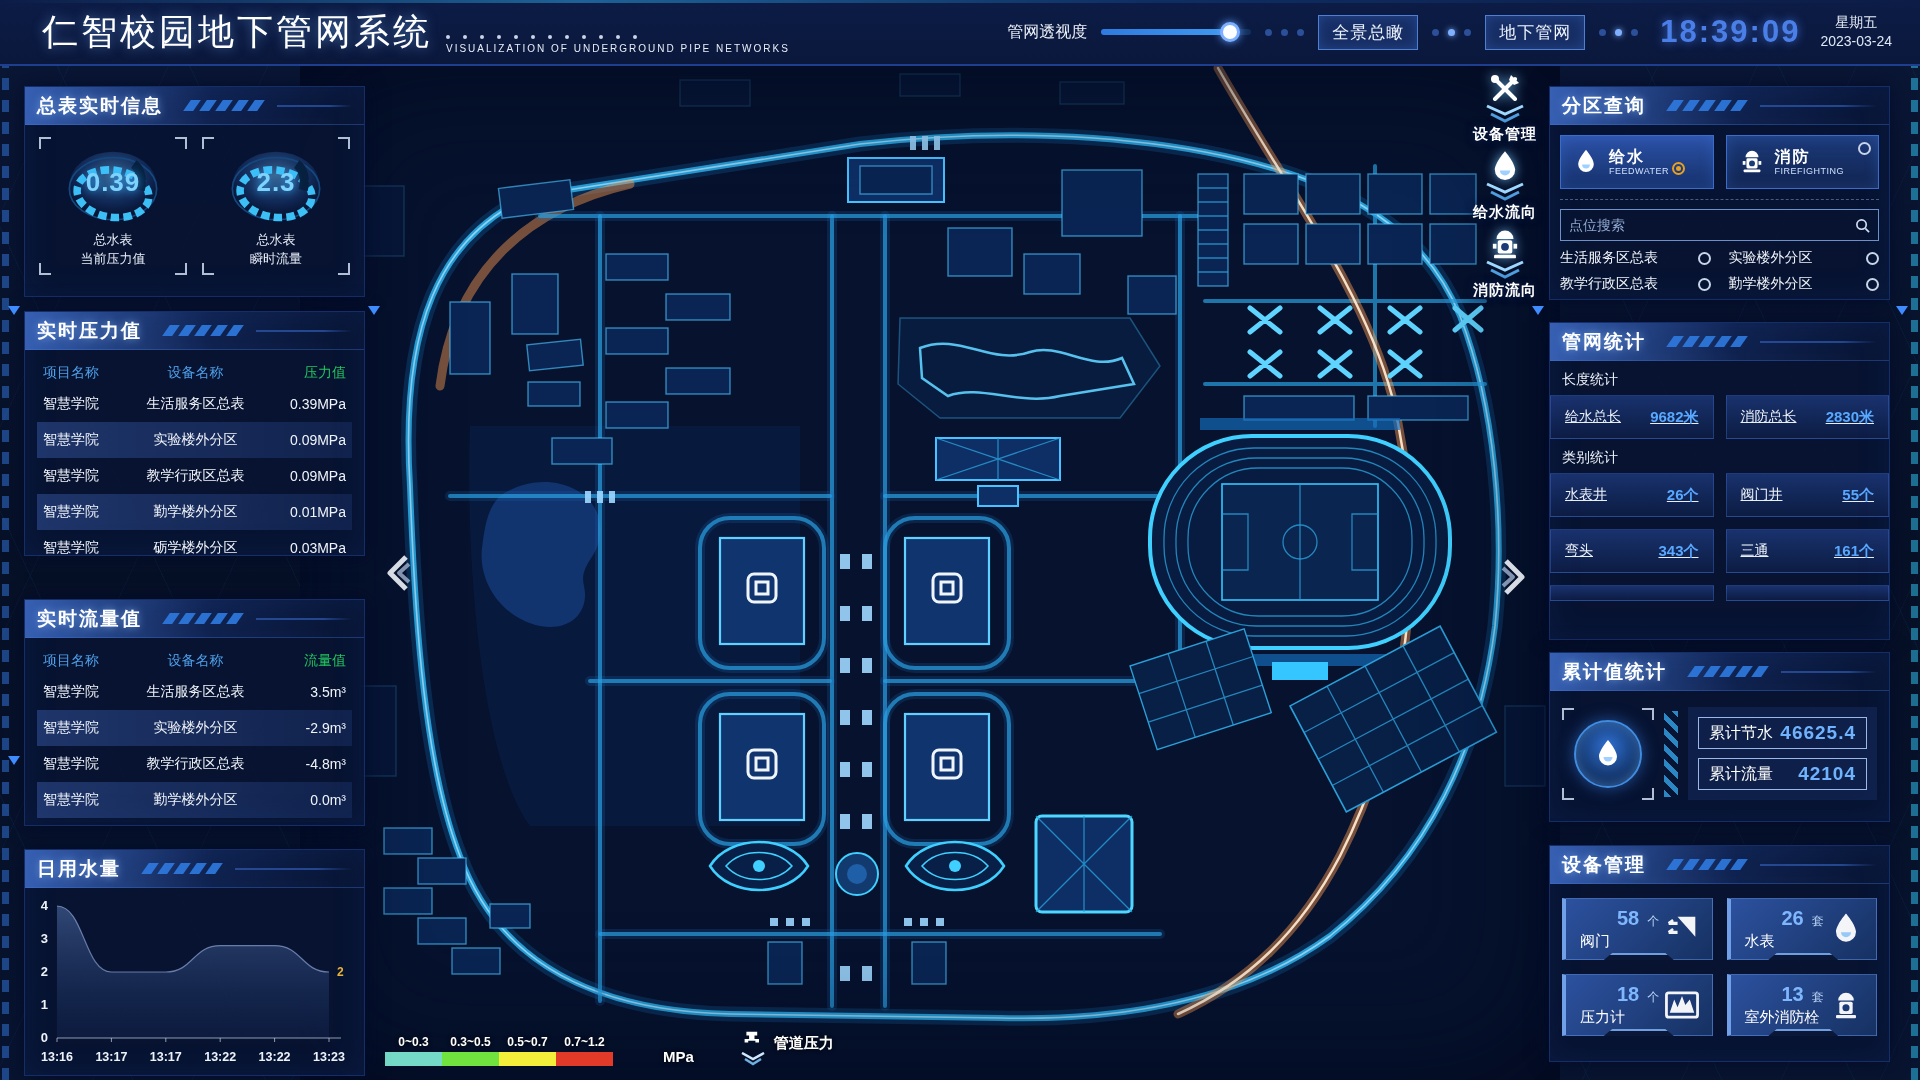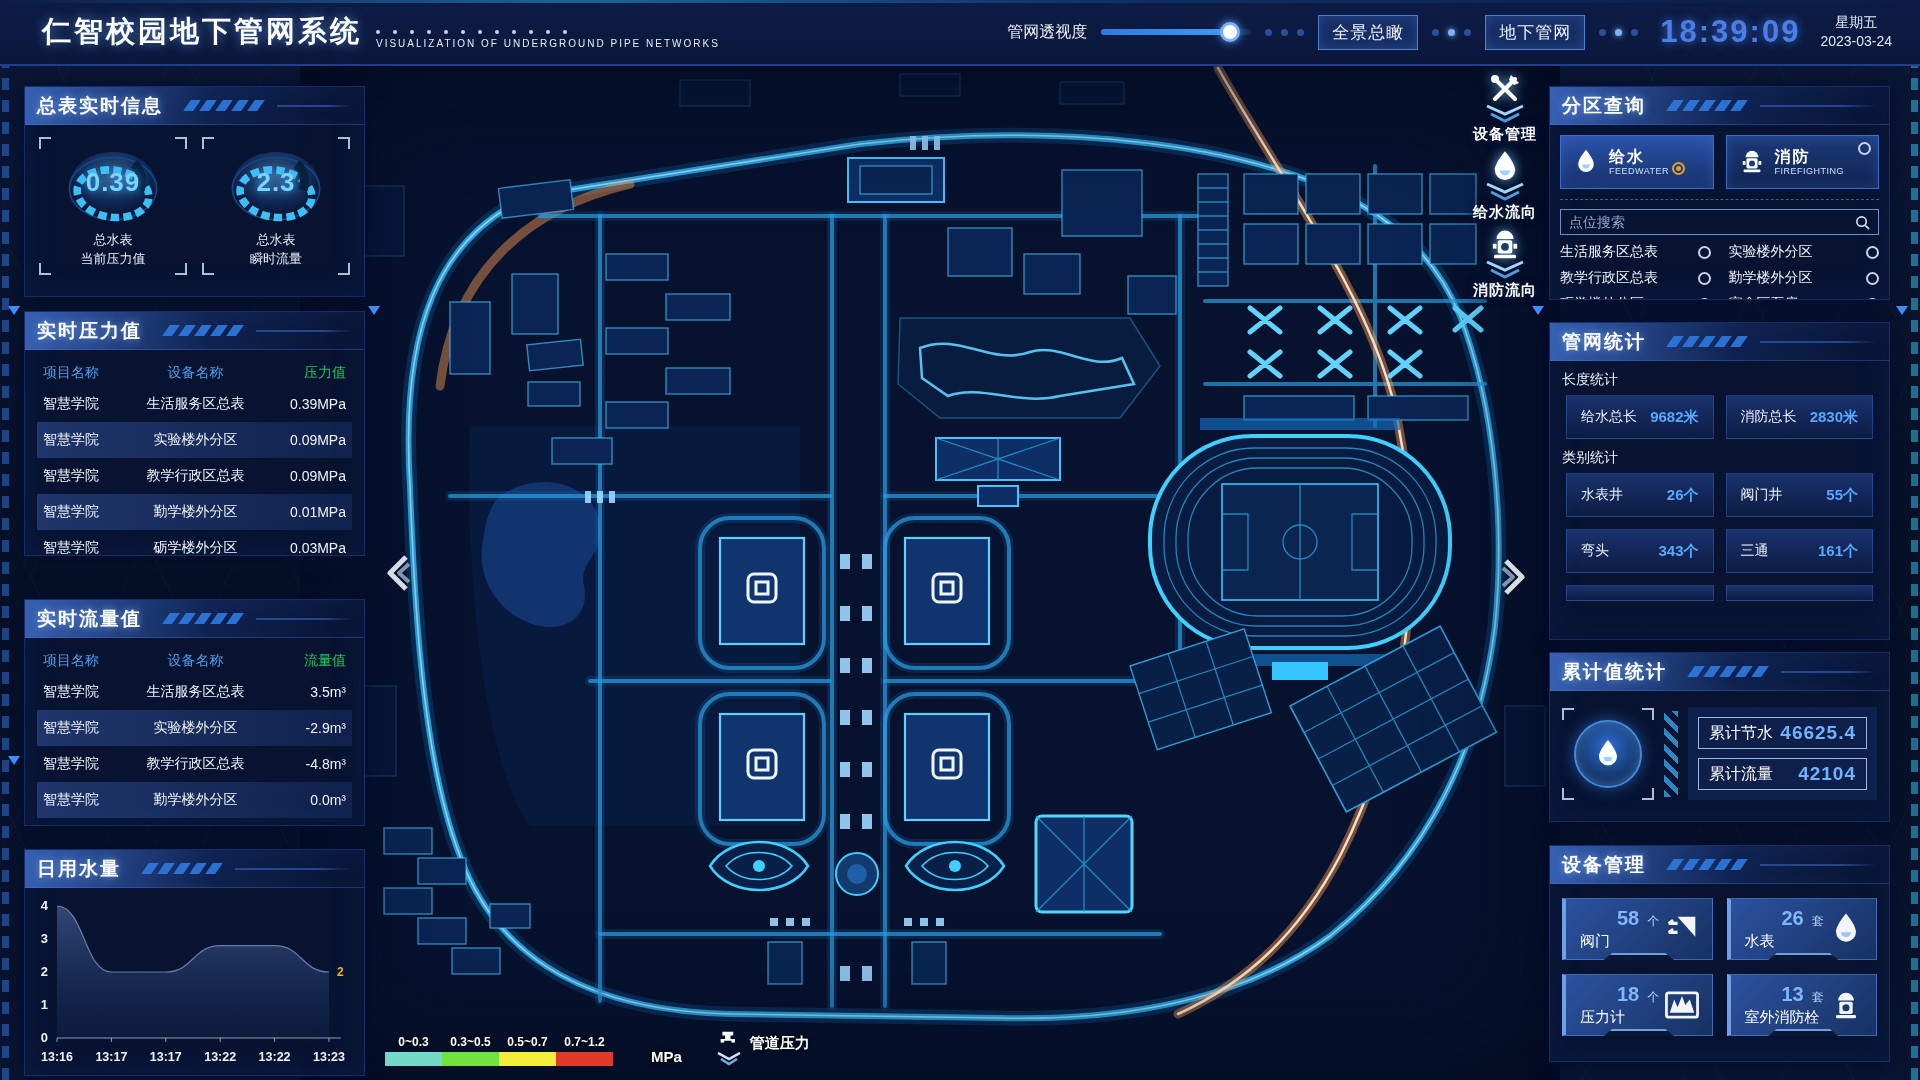--- a/index.html
+++ b/index.html
@@ -12,21 +12,21 @@
       linear-gradient(180deg,#0a1736 0%, #061026 55%, #081430 100%);
   }
 
   
   .hdr { position:absolute; left:0; top:0; width:1920px; height:66px; z-index:50;
     background:linear-gradient(180deg,#0c1c46,#0b183c);
     border-bottom:2px solid #1e3f8f; display:flex; align-items:center; }
   .hdr::before { content:""; position:absolute; left:0; top:0; width:100%; height:3px;
     background:linear-gradient(90deg,transparent,#2fa8e8 30%,#11407f 60%,transparent); opacity:.5; }
   .title-wrap { display:flex; align-items:flex-end; gap:14px; padding-left:42px; }
-  .app-title { font-size:29px; font-weight:bold; letter-spacing:3px; color:#fff;
+  .app-title { font-size:36px; font-weight:normal; letter-spacing:3px; color:#fff;
     text-shadow:0 0 12px rgba(120,180,255,.6); white-space:nowrap; }
   .sub-wrap { padding-bottom:3px; }
   .dot-row { display:flex; gap:13px; margin-bottom:4px; }
   .dot-row i { width:4px; height:4px; border-radius:50%; background:#dfe8fa; opacity:.9; }
   .app-sub { font-size:10px; letter-spacing:2px; color:#e8eef8; white-space:nowrap; }
   .hdr-right { margin-left:auto; display:flex; align-items:center; gap:14px; padding-right:28px; }
   .sld-label { font-size:16px; color:#eef2fa; }
   .slider { position:relative; width:150px; height:6px; border-radius:3px; background:#12305e; cursor:pointer; }
   .slider .fill { position:absolute; left:0; top:0; height:6px; width:86%; border-radius:3px;
     background:linear-gradient(90deg,#2f7ae0,#3f9af0); }
@@ -94,29 +94,29 @@
     box-shadow:inset 0 0 14px rgba(70,130,240,.25); }
   .tab.sel { background:linear-gradient(180deg,#2c52a8,#15306a); }
   .tab .ticon { width:26px; height:26px; flex:none; }
   .tab .tl1 { font-size:16px; font-weight:bold; color:#fff; letter-spacing:2px; line-height:1.1; }
   .tab .tl2 { font-size:9px; color:#cfe0ff; letter-spacing:.5px; }
   .radio { width:13px; height:13px; border-radius:50%; border:2px solid #c8d4e8; flex:none; }
   .tab .radio { position:absolute; right:7px; top:6px; }
   .radio.on { border-color:#e8a020; position:relative; }
   .radio.on::after { content:""; position:absolute; inset:2px; border-radius:50%; background:#e8a020; }
   .sep { border-top:1px dashed rgba(150,180,230,.45); margin:10px 10px 0; }
-  .search { display:flex; align-items:center; margin:9px 10px 0; height:26px; border:1px solid #6f8fc9; padding:0 8px; }
+  .search { display:flex; align-items:center; margin:9px 10px 0; height:32px; border:1px solid #6f8fc9; padding:0 8px; }
   .search input { flex:1; background:transparent; border:none; outline:none; color:#dfe8fa; font-size:14px; font-family:inherit; }
   .search input::placeholder { color:#8fa8d0; }
   .points { display:grid; grid-template-columns:1fr 1fr; column-gap:18px; margin:4px 10px 0; }
   .pt { display:flex; align-items:center; justify-content:space-between; height:26px; font-size:14px; color:#f0f4fa; cursor:pointer; }
 
   
   .sec-label { font-size:14px; color:#eef2fa; margin:10px 12px 6px; }
-  .stat-grid { display:grid; grid-template-columns:1fr 1fr; gap:12px; margin:0 16px; }
+  .stat-grid { display:grid; grid-template-columns:1fr 1fr; gap:12px; margin:0 0;text-decoration:underline; }
   .stat-box { height:44px; display:flex; align-items:center; justify-content:space-between; padding:0 14px;
     background:linear-gradient(180deg, rgba(40,75,160,.55), rgba(16,34,80,.55)); border:1px solid rgba(70,120,220,.35); }
   .stat-box .sl { font-size:14px; color:#eef2fa; }
   .stat-box .sv { font-size:15px; color:#58a8ff; font-weight:bold; }
   .stat-box.ghost { height:16px; }
 
   
   .cum-row { display:flex; align-items:center; gap:10px; padding:16px 12px 0; }
   .cum-icon-box { width:92px; height:92px; flex:none; display:flex; align-items:center; justify-content:center; }
   .cum-circle { width:68px; height:68px; border-radius:50%;
@@ -168,21 +168,21 @@
   .tools { position:absolute; left:1150px; top:6px; width:110px; display:flex; flex-direction:column; align-items:center; z-index:10; }
   .tool-item { display:flex; flex-direction:column; align-items:center; cursor:pointer; margin-bottom:6px; }
   .tool-ic { width:34px; height:34px; filter:drop-shadow(0 0 6px rgba(120,200,255,.8)); }
   .tool-chev { width:44px; height:20px; margin-top:-2px; }
   .tool-label { font-size:15px; font-weight:bold; color:#fff; letter-spacing:1px;
     text-shadow:0 0 6px #0a1a40, 0 0 10px #0a1a40; margin-top:1px; white-space:nowrap; }
   .nav-arrow { position:absolute; z-index:10; width:30px; height:38px; cursor:pointer; opacity:.9; }
   .nav-prev { left:82px; top:488px; }
   .nav-next { right:30px; top:492px; }
 
-  .legend { position:absolute; left:85px; bottom:14px; z-index:10; display:flex; align-items:flex-end; gap:0; }
+  .legend { position:absolute; left:85px; bottom:14px; z-index:10; display:flex; align-items:flex-end; gap:12px; }
   .legend-seg { width:57px; text-align:center; }
   .legend-seg .ll { font-size:12px; font-weight:bold; color:#fff; text-shadow:0 0 4px #000; margin-bottom:3px; }
   .legend-seg .lc { height:14px; }
   .legend-unit { font-size:15px; font-weight:bold; color:#fff; margin:0 0 1px 38px; text-shadow:0 0 4px #000; }
   .legend-press { display:flex; align-items:center; gap:8px; margin-left:34px; }
   .press-ic { display:flex; flex-direction:column; align-items:center; }
   .legend-press .pl { font-size:15px; font-weight:bold; color:#fff; text-shadow:0 0 4px #000; margin-bottom:10px; }
 
   
   .edge { position:absolute; top:66px; bottom:0; width:7px; z-index:45; opacity:.55;

